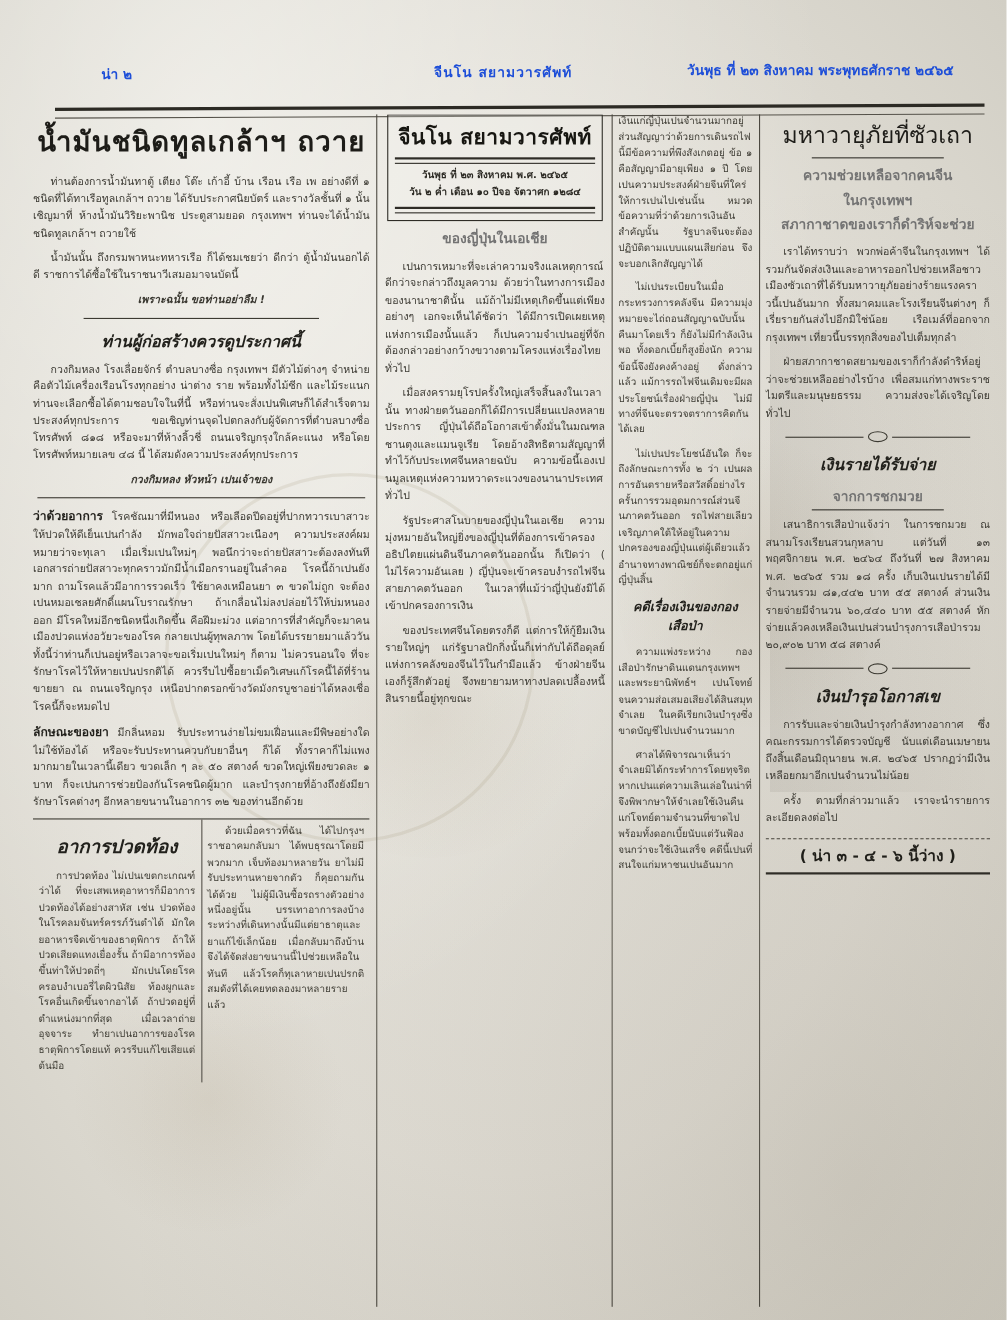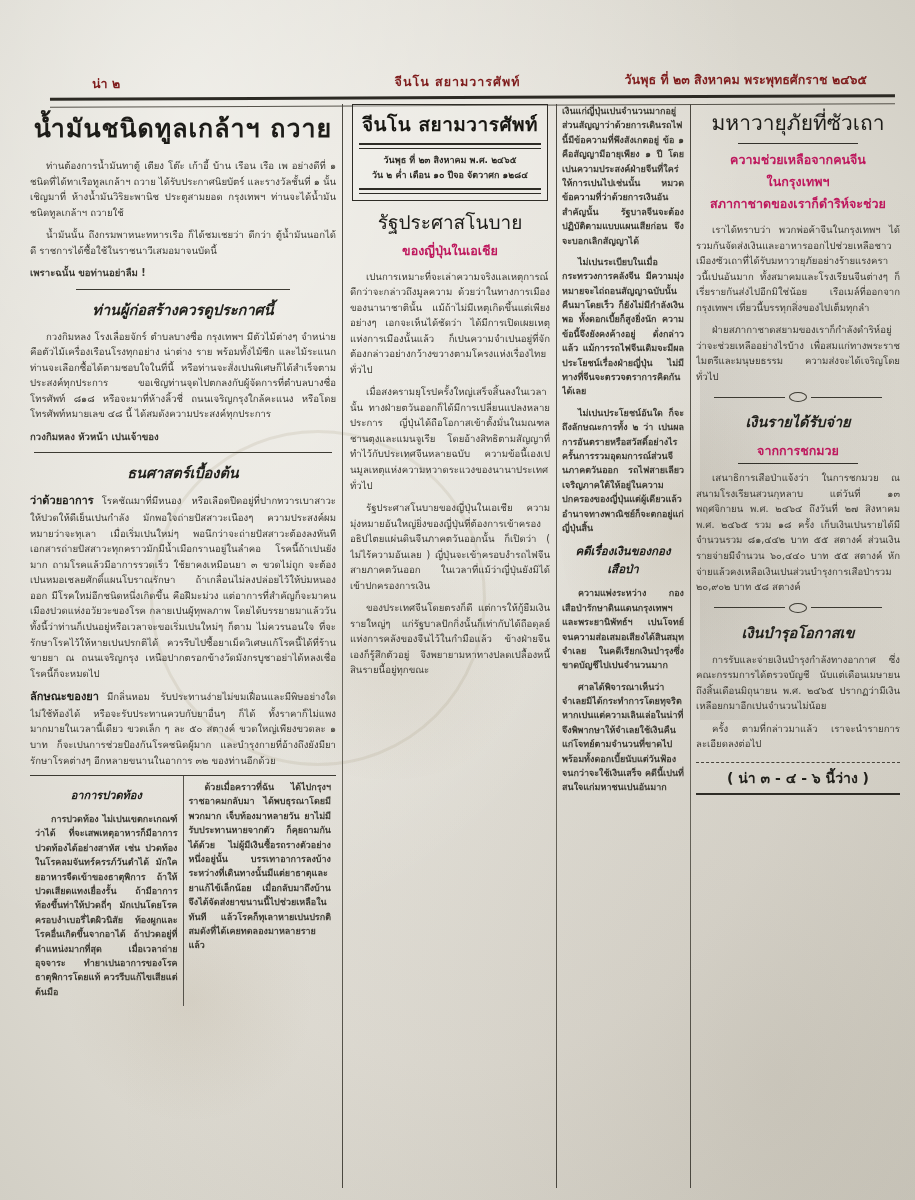--- a/index.html
+++ b/index.html
@@ -11,43 +11,43 @@
       radial-gradient(ellipse at 50% 50%, #e9e7e0 0%, #e2dfd7 55%, #d2cfc5 100%);
     font-family:"DejaVu Sans","Liberation Sans",sans-serif;
     color:#33312d;
   }
   .stain{position:absolute;border-radius:50%;pointer-events:none;}
   .stain.ring{border:3px solid rgba(150,132,100,.14);}
   .stain.blob{background:radial-gradient(circle, rgba(150,132,100,.13), rgba(150,132,100,0) 70%);}
   .smudge{position:absolute;background:linear-gradient(90deg, rgba(90,85,75,.10), rgba(90,85,75,0));pointer-events:none;}
 
   
-  .hdr{position:absolute;top:70px;left:0;width:100%;height:24px;font-size:12.5px;color:#7f1d1d;}
+  .hdr{position:absolute;top:54px;left:0;width:100%;height:24px;font-size:12.5px;color:#1d4ed8;}
   .hdr .pgno{position:absolute;left:92px;top:4px;font-weight:bold;}
   .hdr .ttl{position:absolute;left:0;width:100%;text-align:center;top:2px;font-weight:bold;letter-spacing:1px;}
   .hdr .dt{position:absolute;right:48px;top:0;font-weight:bold;}
   .toprule{position:absolute;left:50px;right:20px;top:96px;height:6px;
     border-top:3px solid #2c2a24;border-bottom:1px solid #55524a;transform:rotate(-.25deg);}
 
   
   .vrule{position:absolute;top:104px;bottom:12px;width:1px;background:linear-gradient(#4a473f,#6a675d 60%,#4a473f);}
   .col{position:absolute;top:104px;bottom:10px;overflow:hidden;text-align:justify;}
   .col p{margin:0 0 7px 0;}
   .body-sm{font-size:9.6px;line-height:1.62;color:#3a3831;}
-  .body-xs{font-size:9px;line-height:1.6;color:#3d3b33;font-weight:bold;}
+  .body-xs{font-size:9px;line-height:1.6;color:#3d3b33;}
   .indent{text-indent:16px;}
 
   .headline-xl{font-size:25px;font-weight:bold;text-align:center;color:#1d1c18;margin:4px 0 10px;letter-spacing:1px;}
   .headline-md{font-size:14.5px;font-weight:bold;text-align:center;color:#22211c;margin:6px 0 8px;font-style:italic;}
   .headline-rt{font-size:21px;font-weight:normal;text-align:center;color:#1d1c18;margin:2px 0 4px;}
-  .subhead{font-size:12.5px;font-weight:bold;text-align:center;color:#be185d;margin:2px 0;}
+  .subhead{font-size:12.5px;font-weight:bold;text-align:center;color:#737373;margin:2px 0;}
   .leadword{font-weight:bold;font-size:11px;color:#201f1a;margin-right:8px;}
   .sig{text-align:right;font-weight:bold;font-size:10.5px;margin:2px 10px 2px 0;}
   .addr{text-align:center;font-size:11px;font-weight:bold;margin:2px 0 6px;}
-  .center{}
+  .center{text-align:center;font-style:italic;}
   hr.sep{border:none;border-top:1.5px solid #3c3a32;margin:8px 4px;}
   hr.sep.short{width:70%;margin:8px auto;}
   .orn{display:flex;align-items:center;margin:8px 18px;}
   .orn::before,.orn::after{content:"";flex:1;border-top:1.5px solid #3c3a32;}
   .orn .oval{width:16px;height:8px;border:1.5px solid #3c3a32;border-radius:50%;margin:0 4px;}
   .underline-rule{width:120px;margin:2px auto 6px;border-top:1.5px solid #33312b;}
 
   
   .masthead{border:1.6px solid #2e2c26;margin:0 2px 6px;padding:4px 6px 2px;background:rgba(248,247,242,.25);}
   .masthead .mt-title{font-size:19px;font-weight:bold;text-align:center;color:#171611;letter-spacing:.5px;}
@@ -89,46 +89,44 @@
     <p class="body-sm center" style="font-weight:bold">เพราะฉนั้น   ขอท่านอย่าลืม !</p>
   </div>
   <hr class="sep short">
   <div>
     <div class="headline-md">ท่านผู้ก่อสร้างควรดูประกาศนี้</div>
     <p class="body-sm indent">กวงกิมหลง โรงเลื่อยจักร์ ตำบลบางซื่อ กรุงเทพฯ   มีตัวไม้ต่างๆ จำหน่าย   คือตัวไม้เครื่องเรือนโรงทุกอย่าง น่าต่าง ราย พร้อมทั้งไม้ซีก และไม้ระแนก   ท่านจะเลือกซื้อได้ตามชอบใจในที่นี้   หรือท่านจะสั่งเปนพิเศษก็ได้สำเร็จตามประสงค์ทุกประการ   ขอเชิญท่านจุดไปตกลงกับผู้จัดการที่ตำบลบางซื่อ โทรศัพท์ ๘๑๘   หรือจะมาที่ห้างลิ้วชี่ ถนนเจริญกรุงใกล้คะแนง หรือโดยโทรศัพท์หมายเลข ๔๘ นี้ ได้สมดังความประสงค์ทุกประการ</p>
     <p class="body-sm center" style="font-weight:bold">กวงกิมหลง      หัวหน้า      เปนเจ้าของ</p>
   </div>
   <hr class="sep">
   <div>
-    <div class="headline-md">ธนศาสตร์เบื้องต้น</div>
     <p class="body-sm"><span class="leadword">ว่าด้วยอาการ</span><span>โรคชัณมาที่มีหนอง หรือเลือดปีดอยู่ที่ปากทวารเบาสาวะ ให้ปวดให้ดีเย็นเปนกำลัง มักพอใจถ่ายปัสสาวะเนืองๆ   ความประสงค์ผมหมายว่าจะทุเลา   เมื่อเริ่มเปนใหม่ๆ พอนึกว่าจะถ่ายปัสสาวะต้องลงทันที   เอกสารถ่ายปัสสาวะทุกคราวมักมีน้ำเมือกรานอยู่ในลำคอ   โรคนี้ถ้าเปนยังมาก ถามโรคแล้วมีอาการรวดเร็ว   ใช้ยาคงเหมือนยา ๓ ขวดไม่ถูก   จะต้องเปนหมอเชลยศักดิ์แผนโบราณรักษา   ถ้าเกลื่อนไม่ลงปล่อยไว้ให้บ่มหนองออก   มีโรคใหม่อีกชนิดหนึ่งเกิดขึ้น คือฝีมะม่วง   แต่อาการที่สำคัญก็จะมาคนเมืองปวดแห่งอวัยวะของโรค   กลายเปนผู้ทุพลภาพ   โดยได้บรรยายมาแล้ววัน   ทั้งนี้ว่าท่านก็เปนอยู่หรือเวลาจะขอเริ่มเปนใหม่ๆ ก็ตาม ไม่ควรนอนใจ ที่จะรักษาโรคไว้ให้หายเปนปรกติได้   ควรรีบไปซื้อยาเม็ดวิเศษแก้โรคนี้ได้ที่ร้านขายยา ณ ถนนเจริญกรุง เหนือปากตรอกข้างวัดมังกรบูชาอย่าได้หลงเชื่อโรคนี้ก็จะหมดไป</span></p>
     <p class="body-sm"><span class="leadword">ลักษณะของยา</span><span>มีกลิ่นหอม รับประทานง่ายไม่ขมเฝื่อนและมีพิษอย่างใด   ไม่ใช้ท้องได้ หรือจะรับประทานควบกับยาอื่นๆ ก็ได้   ทั้งราคาก็ไม่แพงมากมายในเวลานี้เดียว   ขวดเล็ก ๆ ละ ๕๐ สตางค์ ขวดใหญ่เพียงขวดละ ๑ บาท   ก็จะเปนการช่วยป้องกันโรคชนิดผู้มาก   และบำรุงกายที่อ้างถึงยังมียารักษาโรคต่างๆ อีกหลายขนานในอาการ ๓๒ ของท่านอีกด้วย</span></p>
   </div>
   <div class="subcols">
     <div class="sc">
-      <div class="headline-md" style="font-size:11px">อาการปวดท้อง</div>
+      <div class="headline-md" style="font-size:17px">อาการปวดท้อง</div>
       <p class="body-xs indent">การปวดท้อง ไม่เปนเขตกะเกณฑ์ว่าได้   ที่จะเสพเหตุอาหารก็มีอาการปวดท้องได้อย่างสาหัส   เช่น ปวดท้องในโรคลมจันทร์ครรภ์วันตำได้ มักใคยอาหารจืดเข้าของธาตุพิการ   ถ้าให้ปวดเสียดแทงเยื่องรั้น   ถ้ามีอาการท้องขึ้นท่าให้ปวดถี่ๆ มักเปนโดยโรคครอบงำเบอรี่ไตผิวนิสัย   ท้องผูกและโรคอื่นเกิดขึ้นจากอาได้   ถ้าปวดอยู่ที่ตำแหน่งมากที่สุด   เมื่อเวลาถ่ายอุจจาระ ทำยาเปนอาการของโรคธาตุพิการโดยแท้   ควรรีบแก้ไขเสียแต่ต้นมือ</p>
     </div>
     <div class="sc">
       <p class="body-xs indent">ด้วยเมื่อคราวที่ฉัน ได้ไปกรุงฯ ราชอาคมกลับมา   ได้พบธุรณาโดยมีพวกมาก เจ็บท้องมาหลายวัน   ยาไม่มีรับประทานหายจากตัว   ก็คุยถามกันได้ด้วย   ไม่ผู้มีเงินซื้อรถรางตัวอย่างหนึ่งอยู่นั้น   บรรเทาอาการลงบ้าง   ระหว่างที่เดินทางนั้นมีแต่ยาธาตุและยาแก้ไข้เล็กน้อย   เมื่อกลับมาถึงบ้าน จึงได้จัดส่งยาขนานนี้ไปช่วยเหลือในทันที   แล้วโรคก็ทุเลาหายเปนปรกติ   สมดังที่ได้เคยทดลองมาหลายรายแล้ว</p>
     </div>
   </div>
 </div>
 
 <div class="col" style="left:350px;width:200px;">
   <div class="masthead">
     <div class="mt-title">จีนโน สยามวารศัพท์</div>
     <div class="mt-rule"></div>
     <div class="mt-dates">
       <div>วันพุธ ที่ ๒๓ สิงหาคม  พ.ศ. ๒๔๖๕</div>
       <div>วัน ๒ ค่ำ เดือน ๑๐ ปีจอ จัตวาศก ๑๒๘๔</div>
     </div>
     <div class="mt-rule"></div>
   </div>
-  <div class="headline-rt" style="font-size:19px">รัฐประศาสโนบาย</div>
   <div class="subhead">ของญี่ปุ่นในเอเชีย</div>
   <div style="height:6px"></div>
   <p class="body-sm indent">เปนการเหมาะที่จะเล่าความจริงแลเหตุการณ์ ดีกว่าจะกล่าวถึงมูลความ   ด้วยว่าในทางการเมืองของนานาชาตินั้น   แม้ถ้าไม่มีเหตุเกิดขึ้นแต่เพียงอย่างๆ เอกจะเห็นได้ชัดว่า   ได้มีการเปิดเผยเหตุแห่งการเมืองนั้นแล้ว   ก็เปนความจำเปนอยู่ที่จักต้องกล่าวอย่างกว้างขวางตามโครงแห่งเรื่องไทยทั่วไป</p>
   <p class="body-sm indent">เมื่อสงครามยุโรปครั้งใหญ่เสร็จสิ้นลงในเวลานั้น   ทางฝ่ายตวันออกก็ได้มีการเปลี่ยนแปลงหลายประการ   ญี่ปุ่นได้ถือโอกาสเข้าตั้งมั่นในมณฑลชานตุงและแมนจูเรีย   โดยอ้างสิทธิตามสัญญาที่ทำไว้กับประเทศจีนหลายฉบับ   ความข้อนี้เองเปนมูลเหตุแห่งความหวาดระแวงของนานาประเทศทั่วไป</p>
   <p class="body-sm indent">รัฐประศาสโนบายของญี่ปุ่นในเอเชีย   ความมุ่งหมายอันใหญ่ยิ่งของญี่ปุ่นที่ต้องการเข้าครองอธิปไตยแผ่นดินจีนภาคตวันออกนั้น   ก็เปิดว่า ( ไม่ไร้ความอันเลย )   ญี่ปุ่นจะเข้าครอบงำรถไฟจีนสายภาคตวันออก   ในเวลาที่แม้ว่าญี่ปุ่นยังมิได้เข้าปกครองการเงิน</p>
   <p class="body-sm indent">ของประเทศจีนโดยตรงก็ดี   แต่การให้กู้ยืมเงินรายใหญ่ๆ แก่รัฐบาลปักกิ่งนั้นก็เท่ากับได้ถือดุลย์แห่งการคลังของจีนไว้ในกำมือแล้ว   ข้างฝ่ายจีนเองก็รู้สึกตัวอยู่   จึงพยายามหาทางปลดเปลื้องหนี้สินรายนี้อยู่ทุกขณะ</p>
 </div>
 
 <div class="col" style="left:562px;width:122px;">
   <p class="body-xs">เงินแก่ญี่ปุ่นเปนจำนวนมากอยู่   ส่วนสัญญาว่าด้วยการเดินรถไฟนี้มีข้อความที่พึงสังเกตอยู่ ข้อ ๑ คือสัญญามีอายุเพียง ๑ ปี   โดยเปนความประสงค์ฝ่ายจีนที่ใคร่ให้การเปนไปเช่นนั้น   หมวดข้อความที่ว่าด้วยการเงินอันสำคัญนั้น   รัฐบาลจีนจะต้องปฏิบัติตามแบบแผนเสียก่อน จึงจะบอกเลิกสัญญาได้</p>

